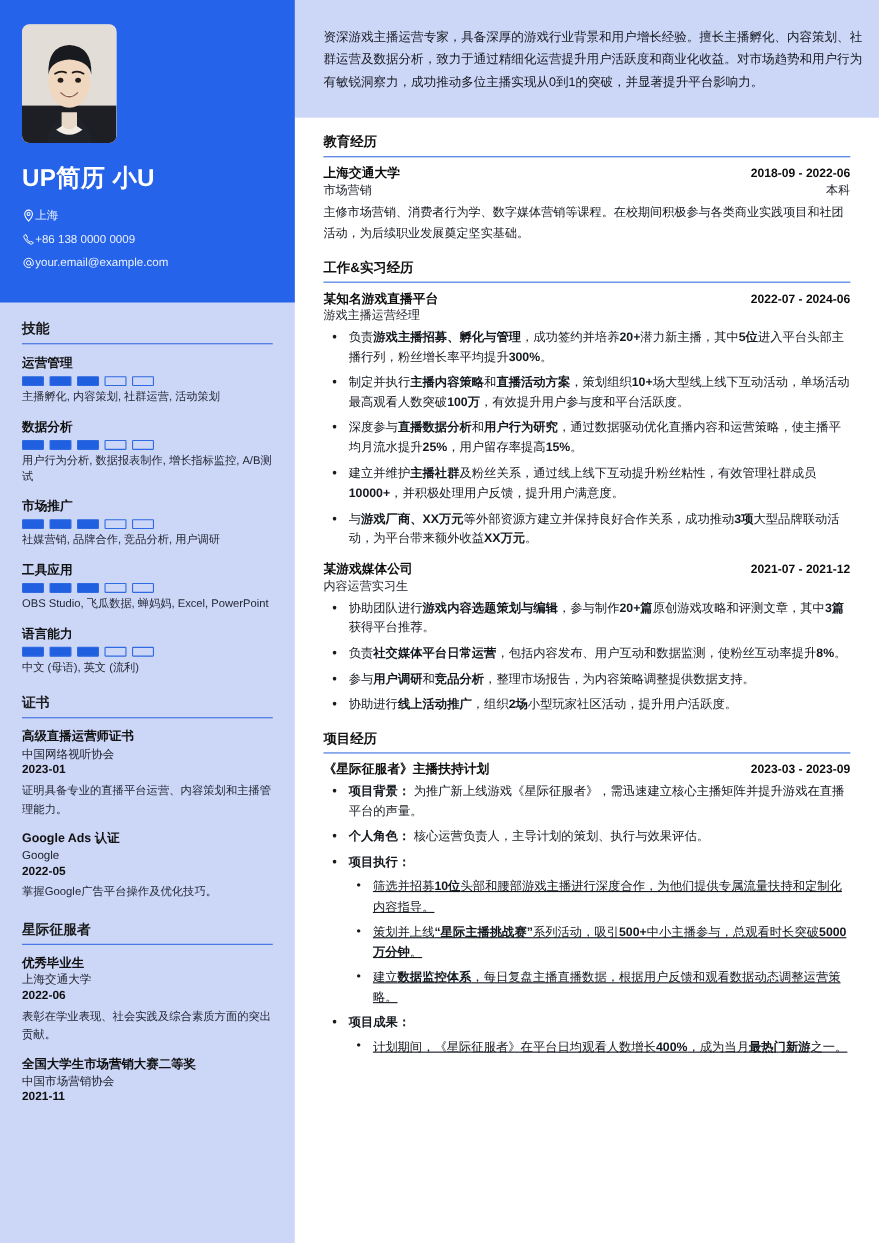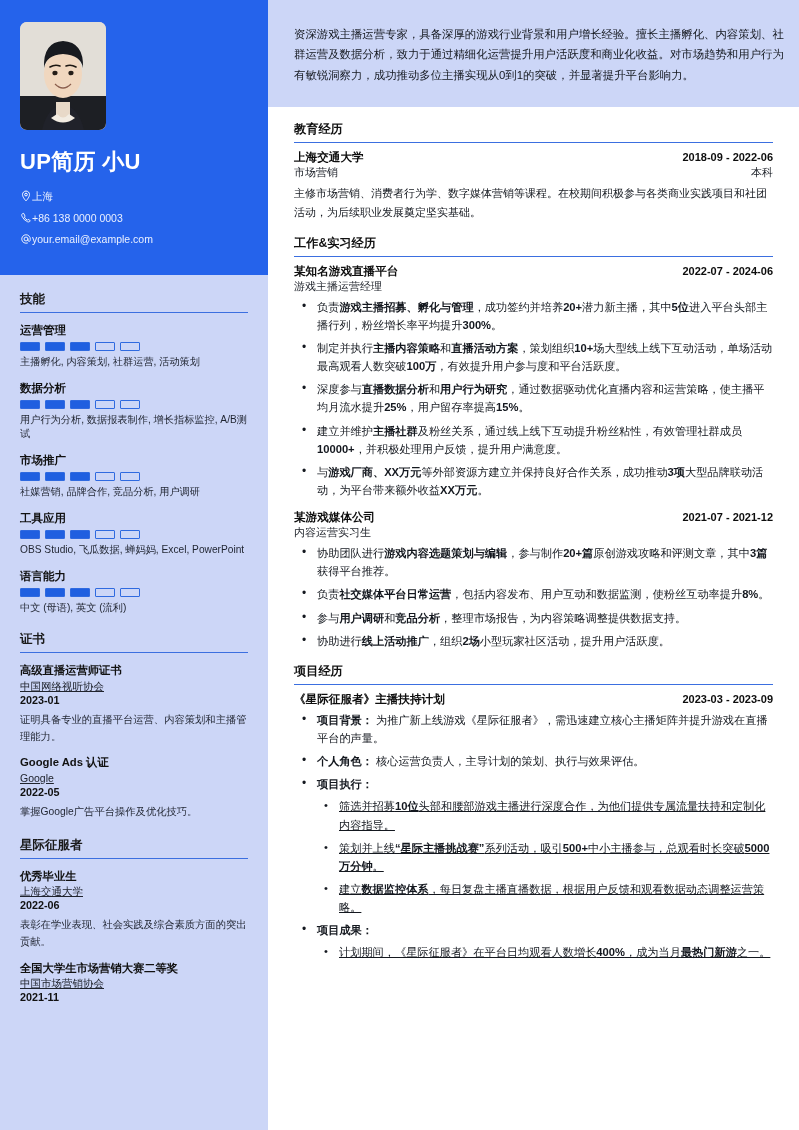--- a/index.html
+++ b/index.html
@@ -42,21 +42,21 @@
   .skill { margin-bottom: 11px; }
   .skill-name { font-size: 11.5px; font-weight: bold; color: #111; margin-bottom: 4px; }
   .bars { display: flex; gap: 5px; margin-bottom: 4px; }
   .bar { width: 20px; height: 9px; border: 1.2px solid #2f6ae0; border-radius: 1px; }
   .bar.on { background: #1f5fe0; }
   .bar.off { background: transparent; }
   .skill-detail { font-size: 10.2px; color: #1f2430; line-height: 1.45; }
 
   .entry { margin-bottom: 10px; }
   .entry-title { font-size: 11.3px; font-weight: bold; color: #111; line-height: 1.35; }
-  .entry-sub { font-size: 10.5px; color: #20242e; line-height: 1.4; text-decoration: underline; }
+  .entry-sub { font-size: 10.5px; color: #20242e; line-height: 1.4; }
   .entry-date { font-size: 10.8px; font-weight: bold; color: #111; line-height: 1.4; }
   .entry-desc { font-size: 10.3px; color: #1f2430; line-height: 1.65; margin-top: 3px; }
 
   
   .main { flex: 1 1 auto; background: #ffffff; }
   .summary {
     background: #ccd6f7; padding: 24px 14px 22px 26px;
     font-size: 11.4px; line-height: 1.78; color: #14181f;
   }
   .main-body { padding: 14px 26px 10px 26px; }
@@ -124,21 +124,21 @@
         </span>
         <span class="txt">上海</span>
       </div>
 
       <div class="contact-line">
         <span class="ico">
           <svg viewBox="0 0 16 16">
               <path d="M3.3 2.2c-1 .7-1.3 2-.8 3.2a14 14 0 0 0 7.6 7.6c1.2.5 2.5.2 3.2-.8l.4-.6-2.7-1.8-1.1 1.1a10.6 10.6 0 0 1-4.2-4.2l1.1-1.1L4.9 1.8z" fill="none" stroke="#ffffff" stroke-width="1.2" stroke-linejoin="round"></path>
             </svg>
         </span>
-        <span class="txt">+86 138 0000 0003</span>
+        <span class="txt">+86 138 0000 0009</span>
       </div>
 
       <div class="contact-line">
         <span class="ico">
           <svg viewBox="0 0 16 16">
               <circle cx="8" cy="8" r="2.6" fill="none" stroke="#ffffff" stroke-width="1.2"></circle>
               <path d="M10.6 8v1.6c0 1 .7 1.6 1.5 1.6 1 0 1.6-.9 1.6-2.4A5.7 5.7 0 1 0 10 13.4" fill="none" stroke="#ffffff" stroke-width="1.2" stroke-linecap="round"></path>
             </svg>
         </span>
         <span class="txt">your.email@example.com</span>

